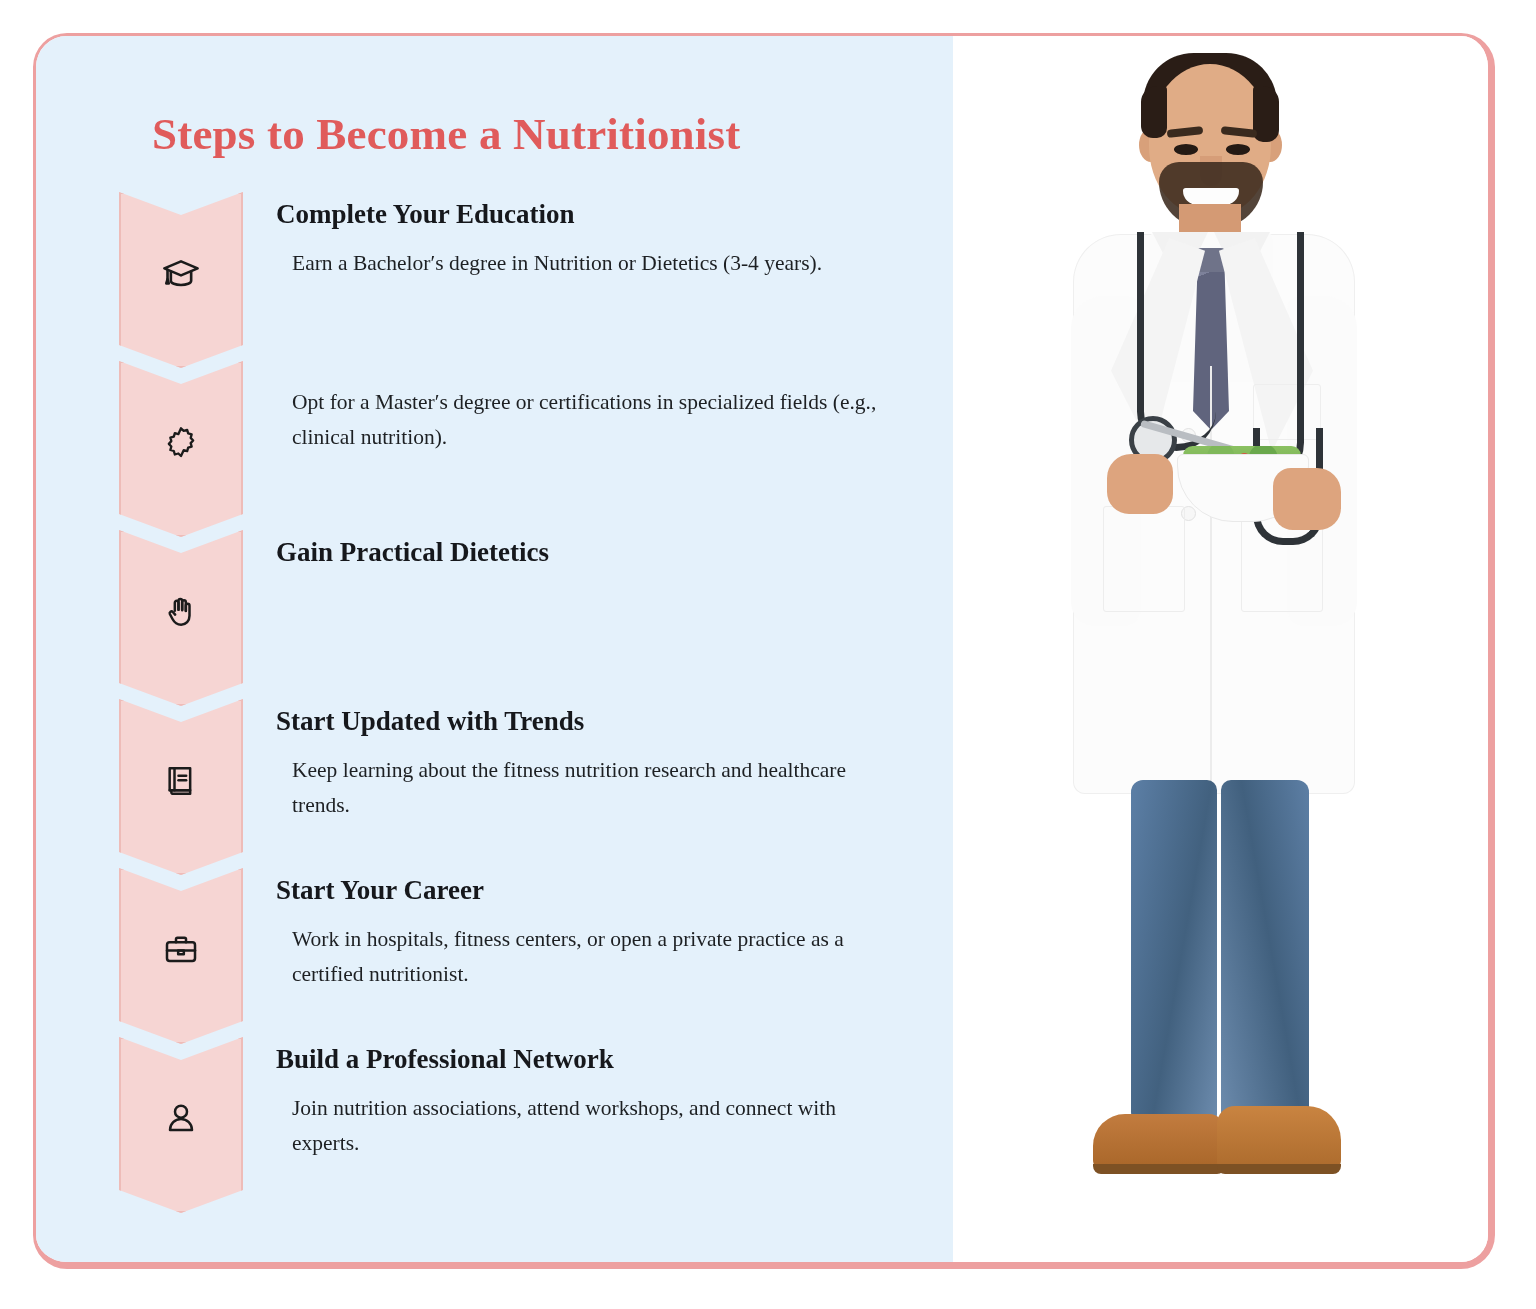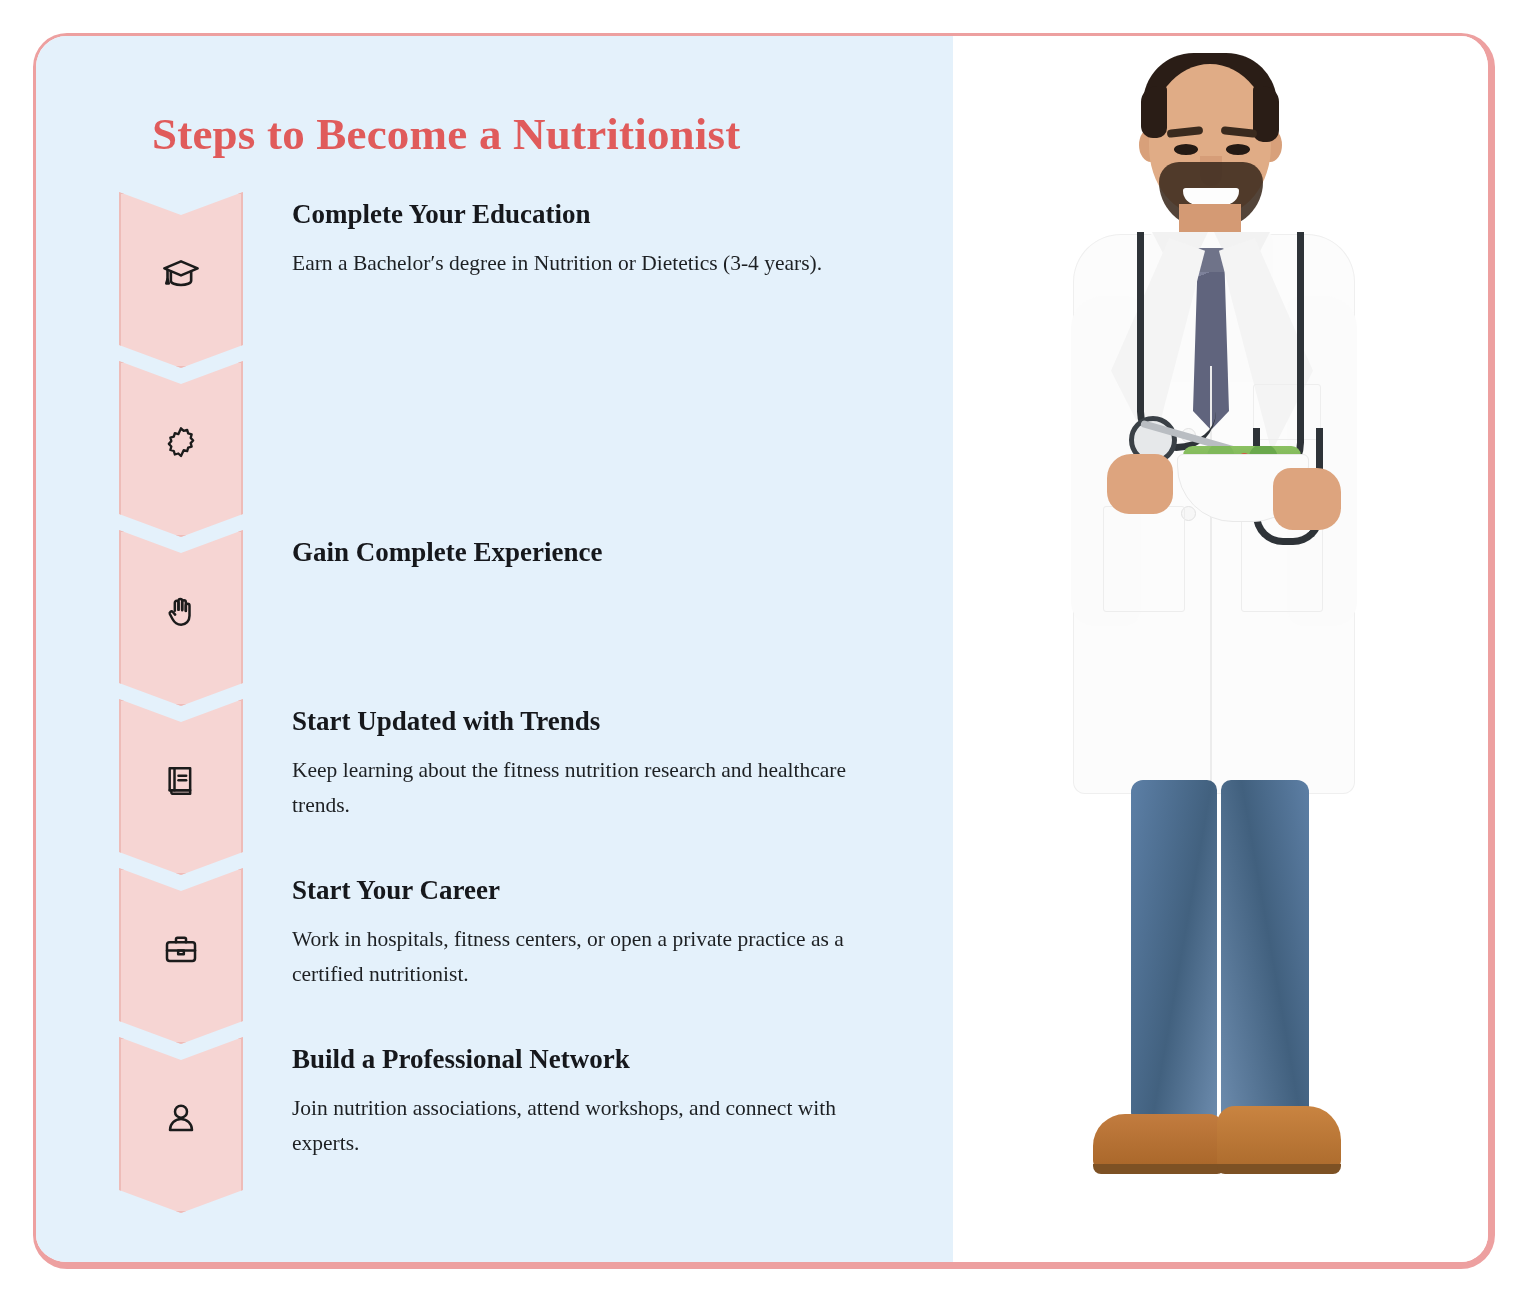--- a/index.html
+++ b/index.html
@@ -105,21 +105,21 @@
   .step-text {
     position: absolute;
     left: 240px;
     top: 8px;
     width: 620px;
   }
   .step-title {
     font-size: 27px;
     font-weight: bold;
     color: #16181c;
-    margin: 0 0 12px 16px;
+    margin: 0 0 12px 0;
     line-height: 1.1;
   }
   .step-desc {
     font-size: 21.5px;
     color: #1d2023;
     line-height: 1.62;
     margin: 16px;
   }
 
   
@@ -305,37 +305,38 @@
       <div class="step">
         <div class="chev-wrap">
           <div class="chevron"></div>
           <div class="chev-icon">
             <svg width="40" height="40" viewBox="0 0 24 24" fill="none" stroke="#1b1b1b" stroke-width="1.4" stroke-linejoin="round">
               <path d="M12 3.2l1.6 1.5 2.1-.6.6 2.1 2.1.6-.6 2.1 1.5 1.6-1.5 1.6.6 2.1-2.1.6-.6 2.1-2.1-.6L12 19.8l-1.6-1.5-2.1.6-.6-2.1-2.1-.6.6-2.1L4.7 12.5l1.5-1.6-.6-2.1 2.1-.6.6-2.1 2.1.6z"></path>
             </svg>
           </div>
         </div>
         <div class="step-text">
+          <div class="step-desc">Opt for a Masterʹs degree or certifications in specialized fields (e.g., clinical nutrition).</div>
         </div>
       </div>
 
       <div class="step">
         <div class="chev-wrap">
           <div class="chevron"></div>
           <div class="chev-icon">
             <svg width="40" height="40" viewBox="0 0 24 24" fill="none" stroke="#1b1b1b" stroke-width="1.5" stroke-linecap="round" stroke-linejoin="round">
               <path d="M8.3 11.3V6.4a1.1 1.1 0 1 1 2.2 0v4.3"></path>
               <path d="M10.5 10.7V5.3a1.1 1.1 0 1 1 2.2 0v5.4"></path>
               <path d="M12.7 10.9V6.1a1.1 1.1 0 1 1 2.2 0v5.1"></path>
               <path d="M14.9 11.4V8.2a1.1 1.1 0 1 1 2.2 0v6c0 3.1-2.1 5.4-5 5.4-2.7 0-4.2-1.5-5.2-3.4l-1.6-3a1.1 1.1 0 0 1 1.8-1.2l1.4 1.6"></path>
             </svg>
           </div>
         </div>
         <div class="step-text">
-          <div class="step-title">Gain Complete Experience</div>
+          <div class="step-title">Gain Practical Dietetics</div>
         </div>
       </div>
 
       <div class="step">
         <div class="chev-wrap">
           <div class="chevron"></div>
           <div class="chev-icon">
             <svg width="40" height="40" viewBox="0 0 24 24" fill="none" stroke="#1b1b1b" stroke-width="1.5" stroke-linecap="round" stroke-linejoin="round">
               <path d="M5.2 4.4h12.3v13.2H5.2z"></path>
               <path d="M5.2 17.6h12.3v2H6.6a1.4 1.4 0 0 1 0-2z"></path>

